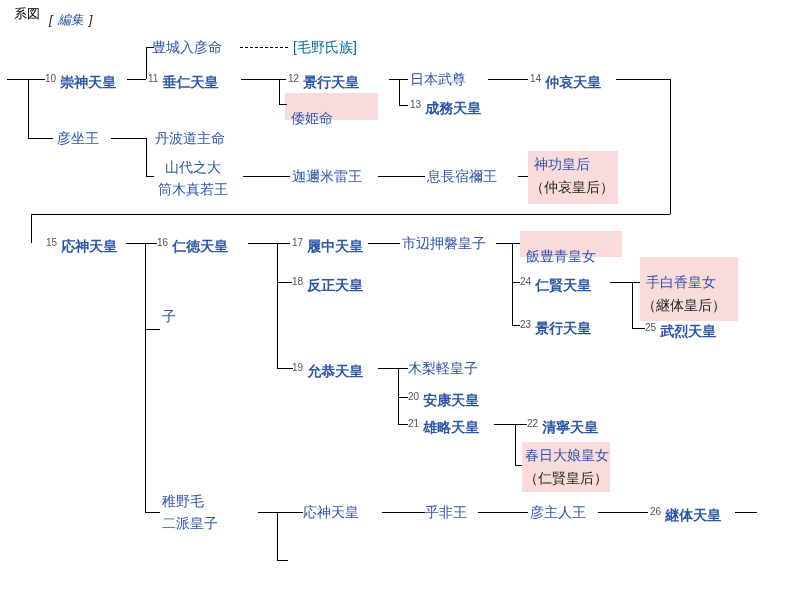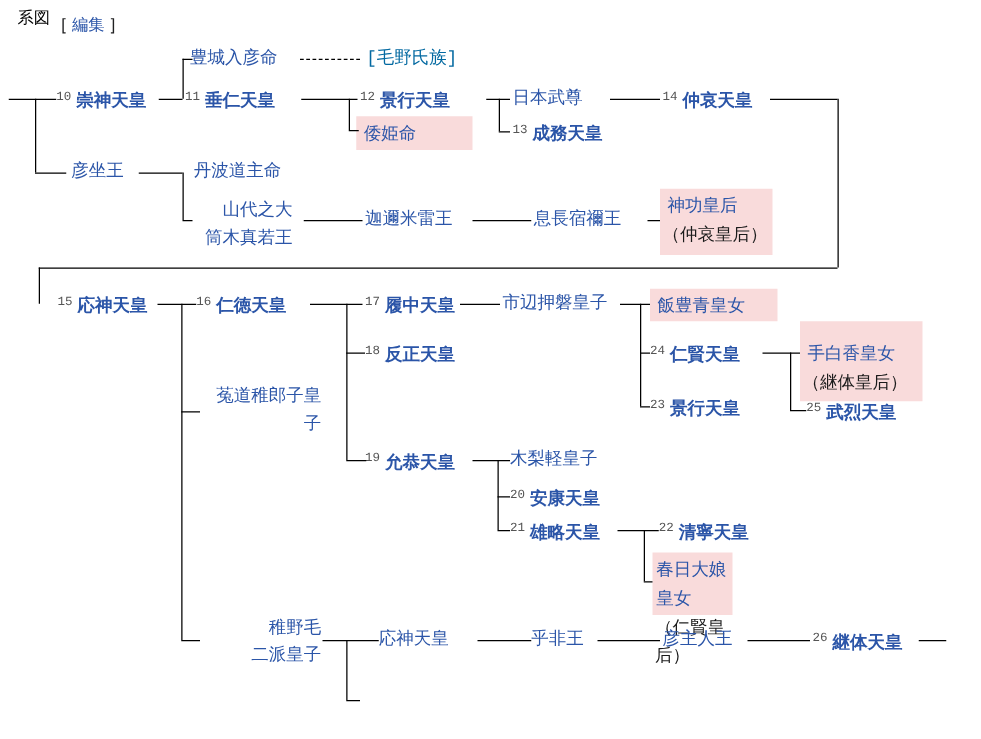--- a/index.html
+++ b/index.html
@@ -4,34 +4,34 @@
 <style>
   html,body{margin:0;padding:0;background:#fff;}
   #canvas{
     position:relative;width:785px;height:591px;background:#fff;overflow:hidden;
     font-family:"Liberation Sans","DejaVu Sans",sans-serif;
     -webkit-font-smoothing:antialiased;
   }
   .hline{position:absolute;height:0;border-top:1px solid #000;}
   .hline.dashed{border-top-style:dashed;}
   .vline{position:absolute;width:0;border-left:1px solid #000;}
-  .node{position:absolute;height:20px;line-height:20px;font-size:14px;white-space:nowrap;color:#2b55a8;font-family:Liberation Mono, monospace;}
+  .node{position:absolute;height:20px;line-height:20px;font-size:14px;white-space:nowrap;color:#2b55a8;}
   .node .nm{color:#2b55a8;text-decoration:none;cursor:pointer;}
   .emp .nm{font-weight:bold;}
   .num{font-size:10px;color:#555;vertical-align:5px;margin-right:4px;letter-spacing:0;}
   .plain{color:#0369a1;}
   .mblock{position:absolute;font-size:14px;line-height:22px;color:#2b55a8;cursor:pointer;}
-  .mblock span{display:block;text-align:right;}
+  .mblock span{display:block;}
   .mblock.centered{text-align:center;}
   .pbox{position:absolute;background:#f9dbdb;font-size:14px;color:#2b55a8;}
   .pbox .lnk{display:block;padding-left:6px;color:#2b55a8;cursor:pointer;line-height:23px;}
   .pbox .cap{display:block;padding-left:2px;color:#1b1b1b;line-height:23px;}
-  .pbox.single .lnk{line-height:inherit;}
+  .pbox.single .lnk{line-height:inherit;margin-top:12px;}
   #page-title{position:absolute;left:14px;top:5px;font-size:13px;font-weight:normal;color:#000;}
-  #edit-section{position:absolute;left:49px;top:11px;font-size:13px;color:#202122;}
+  #edit-section{position:absolute;left:49px;top:11px;font-size:13px;color:#202122;font-style:italic;}
   #edit-section .elink{color:#2b55a8;cursor:pointer;padding:0 5px;}
 </style>
 </head>
 <body>
 
 <div id="canvas">
 
   <div id="page-title">系図</div>
   <div id="edit-section"><span>[</span><span class="elink">編集</span><span>]</span></div>
 
@@ -74,30 +74,29 @@
   <div class="node emp" style="left:520px;top:272px"><sup class="num">24</sup><span class="nm">仁賢天皇</span></div>
   <div class="pbox" style="left:640px;top:257px;width:98px;height:50px;padding-top:14px">
       <span class="lnk">手白香皇女</span>
       <span class="cap">（継体皇后）</span>
     </div>
 
   <div class="node emp" style="left:520px;top:315px"><sup class="num">23</sup><span class="nm">景行天皇</span></div>
   <div class="node emp" style="left:645px;top:318px"><sup class="num">25</sup><span class="nm">武烈天皇</span></div>
 
   <div class="mblock" style="left:162px;top:305px;width:95px">
-      <span>菟道稚郎子皇</span>
       <span>子</span>
     </div>
 
   <div class="node emp" style="left:292px;top:358px"><sup class="num">19</sup><span class="nm">允恭天皇</span></div>
   <div class="node" style="left:408px;top:358px"><span class="nm">木梨軽皇子</span></div>
   <div class="node emp" style="left:408px;top:387px"><sup class="num">20</sup><span class="nm">安康天皇</span></div>
   <div class="node emp" style="left:408px;top:414px"><sup class="num">21</sup><span class="nm">雄略天皇</span></div>
   <div class="node emp" style="left:527px;top:414px"><sup class="num">22</sup><span class="nm">清寧天皇</span></div>
-  <div class="pbox" style="left:522px;top:442px;width:64px;height:48px;padding-top:2px">
+  <div class="pbox" style="left:522px;top:442px;width:88px;height:48px;padding-top:2px">
       <span class="lnk" style="padding-left:3px">春日大娘皇女</span>
       <span class="cap">（仁賢皇后）</span>
     </div>
 
   <div class="mblock" style="left:162px;top:490px;width:95px">
       <span>稚野毛</span>
       <span>二派皇子</span>
     </div>
   <div class="node" style="left:303px;top:502px"><span class="nm">応神天皇</span></div>
   <div class="node" style="left:425px;top:502px"><span class="nm">乎非王</span></div>

